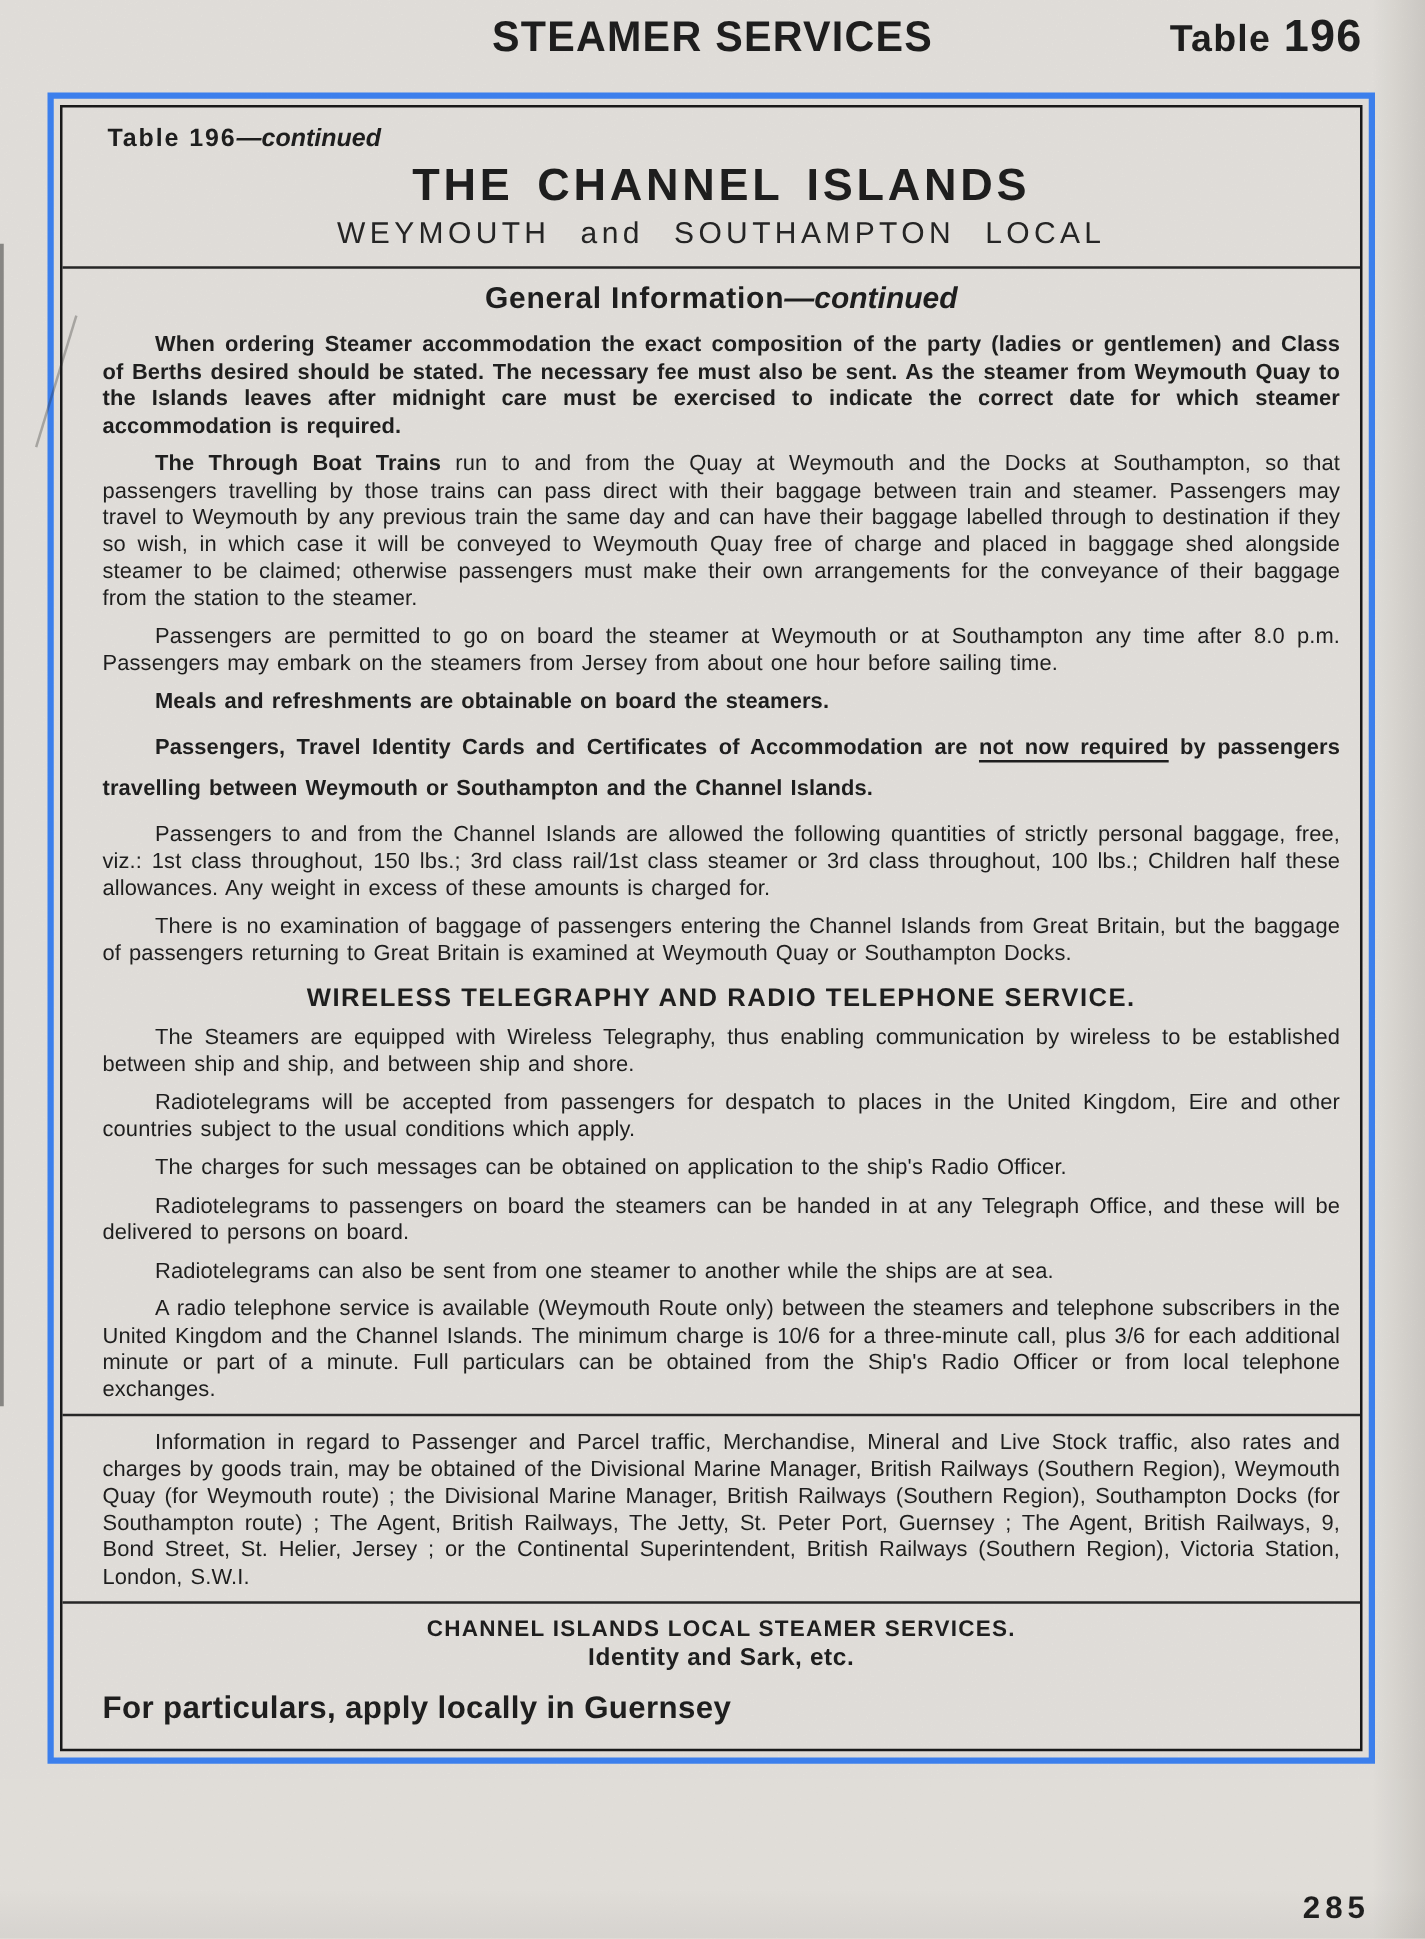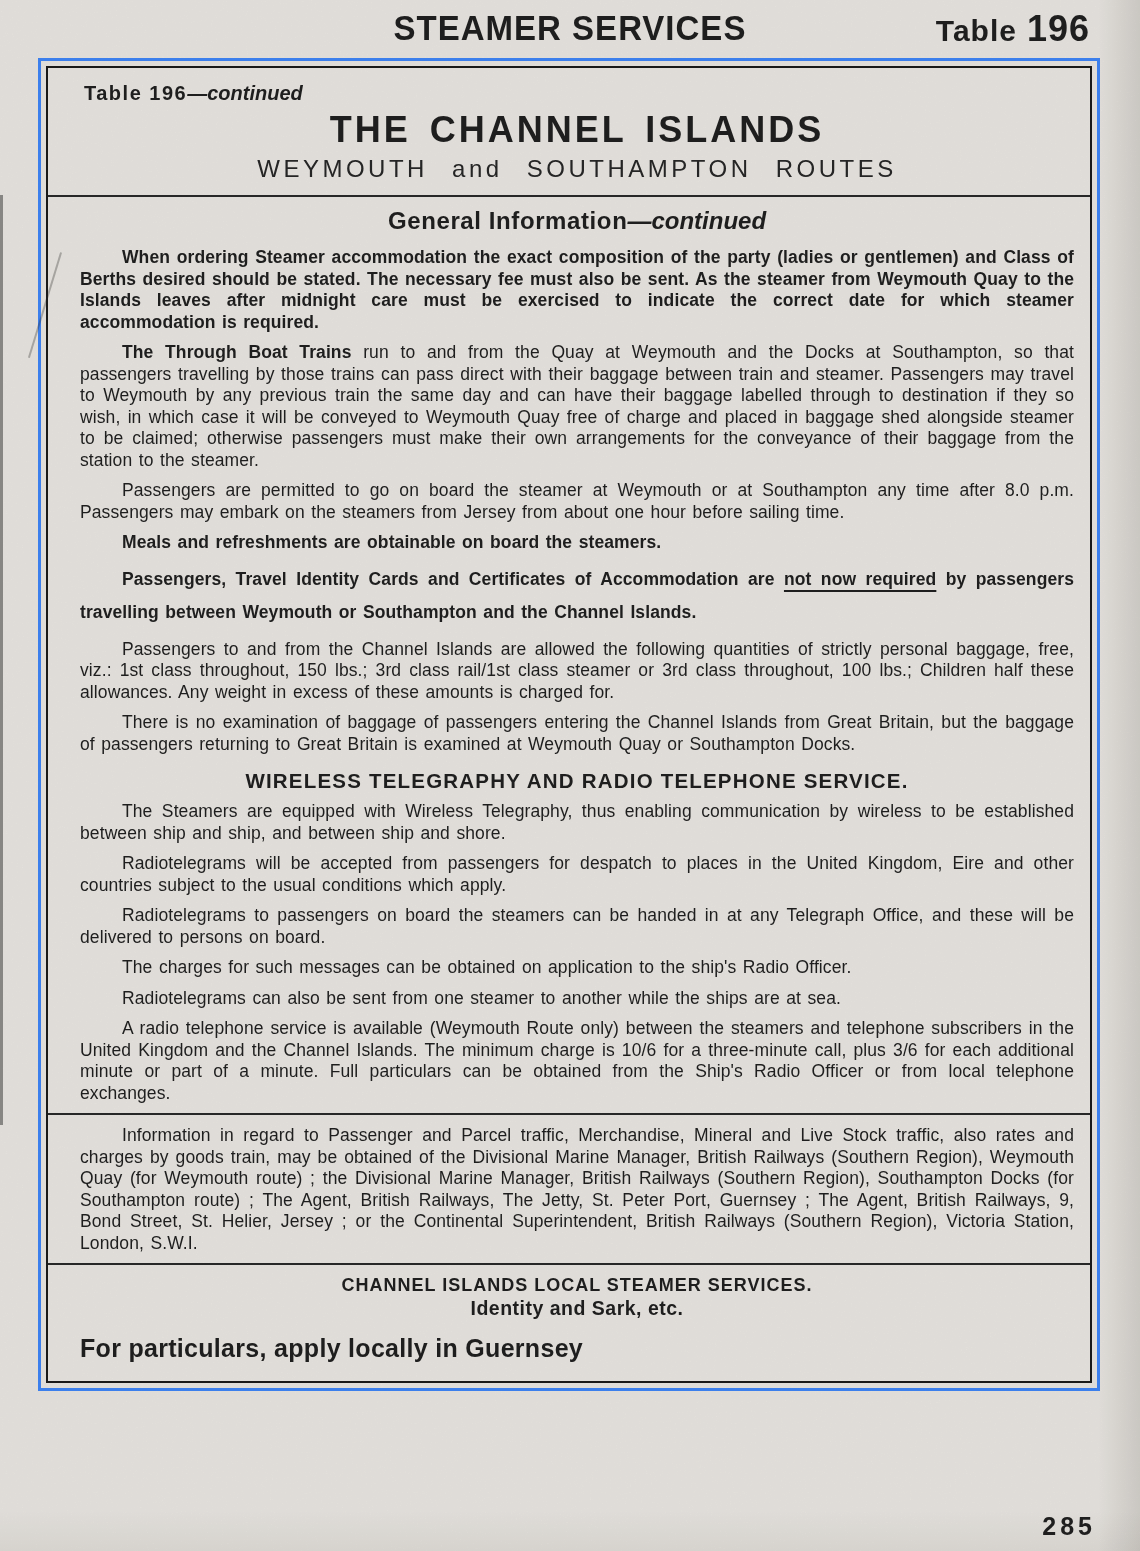--- a/index.html
+++ b/index.html
@@ -43,22 +43,22 @@
     margin-right: 10px;
   }
   .table-ref .tbl-num {
     font-size: 36px;
     font-weight: 700;
     letter-spacing: 1px;
   }
 
   
   .outer-box {
-    margin: 2px 40px 0 38px;
-    border: 3px solid #3b82f6;
+    margin: 18px 40px 0 38px;
+    border: 5px solid #3b82f6;
   }
   .inner-box {
     border: 2px solid #161616;
     margin: 5px;
     padding: 12px 16px 12px 32px;
   }
 
   .continued-line {
     font-size: 20px;
     margin: 2px 0 4px 4px;
@@ -219,21 +219,21 @@
   </div>
 
   <div class="outer-box">
     <div class="inner-box">
 
       <div class="continued-line">
         <span class="bold">Table 196</span><span class="ital">—continued</span>
       </div>
 
       <h1 class="doc-title">THE CHANNEL ISLANDS</h1>
-      <h2 class="doc-subtitle">WEYMOUTH and SOUTHAMPTON ROUTES</h2>
+      <h2 class="doc-subtitle">WEYMOUTH and SOUTHAMPTON LOCAL</h2>
 
       <hr class="rule">
 
       <h3 class="section-heading">
         <span>General Information</span><span class="ital">—continued</span>
       </h3>
 
       <p class="body-para bold">When ordering Steamer accommodation the exact composition of the party (ladies or gentlemen) and Class of Berths desired should be stated.  The necessary fee must also be sent.   As the steamer from Weymouth Quay to the Islands leaves after midnight care must be exercised to indicate the correct date for which steamer accommodation is required.</p>
 
       <p class="body-para"><b class="lead">The Through Boat Trains</b><span> run to and from the Quay at Weymouth and the Docks at Southampton, so that passengers travelling by those trains can pass direct with their baggage between train and steamer.  Passengers may travel to Weymouth by any previous train the same day and can have their baggage labelled through to destination if they so wish, in which case it will be conveyed to Weymouth Quay free of charge and placed in baggage shed alongside steamer to be claimed;  otherwise passengers must make their own arrangements for the conveyance of their baggage from the station to the steamer.</span></p>
@@ -245,22 +245,22 @@
       <p class="body-para bold spread"><span>Passengers, Travel Identity Cards and Certificates of Accommodation are </span><span class="underline">not now required</span><span> by passengers travelling between Weymouth or Southampton and the Channel Islands.</span></p>
 
       <p class="body-para">Passengers to and from the Channel Islands are allowed the following quantities of strictly personal baggage, free, viz.:  1st class throughout, 150 lbs.;  3rd class rail/1st class steamer or 3rd class throughout, 100 lbs.;  Children half these allowances.  Any weight in excess of these amounts is charged for.</p>
 
       <p class="body-para">There is no examination of baggage of passengers entering the Channel Islands from Great Britain, but the baggage of passengers returning to Great Britain is examined at Weymouth Quay or Southampton Docks.</p>
 
       <h4 class="sub-heading">WIRELESS TELEGRAPHY AND RADIO TELEPHONE SERVICE.</h4>
 
       <p class="body-para">The Steamers are equipped with Wireless Telegraphy, thus enabling communication by wireless to be established between ship and ship, and between ship and shore.</p>
       <p class="body-para">Radiotelegrams will be accepted from passengers for despatch to places in the United Kingdom, Eire and other countries subject to the usual conditions which apply.</p>
+      <p class="body-para">The charges for such messages can be obtained on application to the ship's Radio Officer.</p>
       <p class="body-para">Radiotelegrams to passengers on board the steamers can be handed in at any Telegraph Office, and these will be delivered to persons on board.</p>
-      <p class="body-para">The charges for such messages can be obtained on application to the ship's Radio Officer.</p>
       <p class="body-para">Radiotelegrams can also be sent from one steamer to another while the ships are at sea.</p>
       <p class="body-para">A radio telephone service is  available (Weymouth Route only) between the steamers and telephone subscribers in the United Kingdom and the Channel Islands.  The minimum charge is 10/6 for a three-minute call, plus 3/6 for each additional minute or part of a minute.  Full particulars can be obtained from the Ship's Radio Officer or from local telephone exchanges.</p>
 
       <hr class="rule">
 
       <p class="body-para">Information in regard to Passenger and Parcel traffic, Merchandise, Mineral and Live Stock traffic, also rates and charges by goods train, may be obtained of the Divisional Marine Manager, British Railways (Southern Region), Weymouth Quay (for Weymouth route) ;  the Divisional Marine Manager, British Railways (Southern Region), Southampton Docks (for Southampton route) ;  The Agent, British Railways, The Jetty, St. Peter Port, Guernsey ;  The Agent, British Railways, 9, Bond Street, St. Helier, Jersey ;  or the Continental Superintendent, British Railways (Southern Region), Victoria Station, London, S.W.I.</p>
 
       <hr class="rule">
 
       <div class="footer-line-1">CHANNEL ISLANDS LOCAL STEAMER SERVICES.</div>

